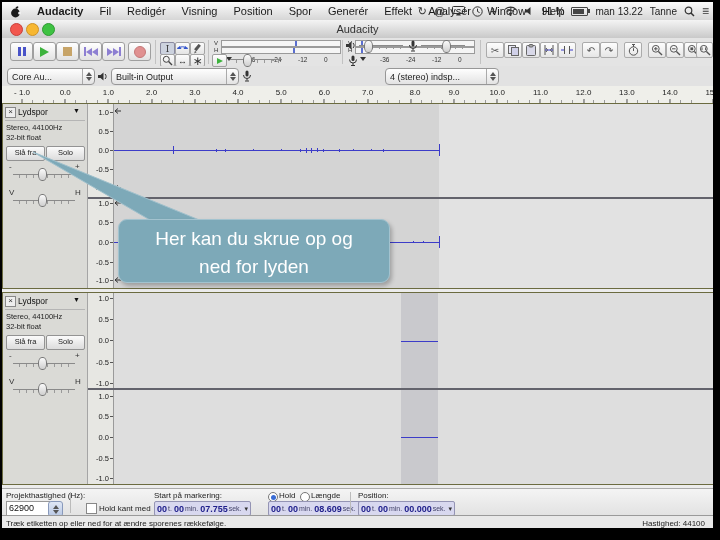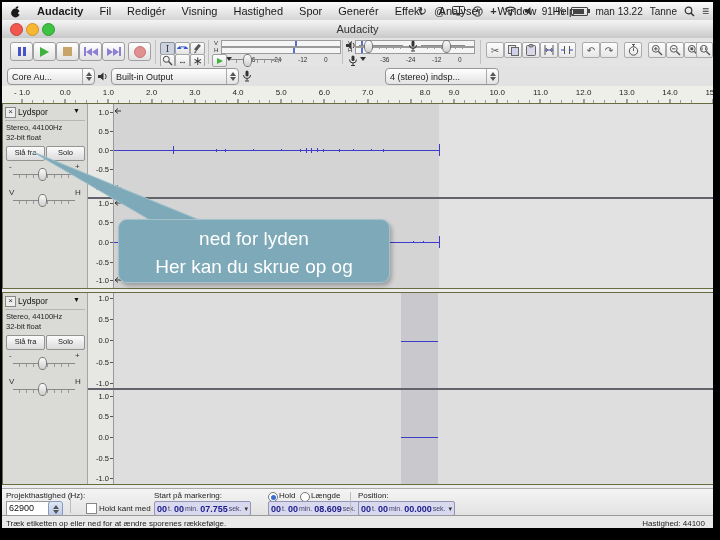--- a/index.html
+++ b/index.html
@@ -107,21 +107,21 @@
       <svg width="11" height="13" viewBox="0 0 11 13">
         <circle cx="5.5" cy="8" r="4.4" fill="#1a1a1a"></circle>
         <ellipse cx="7" cy="2.6" rx="1.6" ry="0.9" fill="#1a1a1a" transform="rotate(-35 7 2.6)"></ellipse>
         <circle cx="9.6" cy="8" r="1.5" fill="#f0f0f0"></circle>
       </svg>
     </span>
     <span class="mi app">Audacity</span>
     <span class="mi">Fil</span>
     <span class="mi">Redigér</span>
     <span class="mi">Visning</span>
-    <span class="mi">Hastighed</span>
+    <span class="mi">Position</span>
     <span class="mi">Spor</span>
     <span class="mi">Generér</span>
     <span class="mi">Effekt</span>
     <span class="mi">Analysér</span>
     <span class="mi">Window</span>
     <span class="mi">Help</span>
     <span id="mright">
       <span class="micon">↻</span>
       <span class="micon">@</span>
       <span class="micon">
@@ -415,21 +415,21 @@
       <span class="rlabel" style="left: 192.8px;">3.0</span>
       <span class="rtick" style="left: 192.8px;"></span>
       <span class="rlabel" style="left: 236px;">4.0</span>
       <span class="rtick" style="left: 236px;"></span>
       <span class="rlabel" style="left: 279.2px;">5.0</span>
       <span class="rtick" style="left: 279.2px;"></span>
       <span class="rlabel" style="left: 322.4px;">6.0</span>
       <span class="rtick" style="left: 322.4px;"></span>
       <span class="rlabel" style="left: 365.6px;">7.0</span>
       <span class="rtick" style="left: 365.6px;"></span>
-      <span class="rlabel" style="left: 423px;">8.0</span>
+      <span class="rlabel" style="left: 413px;">8.0</span>
       <span class="rtick" style="left: 408.8px;"></span>
       <span class="rlabel" style="left: 452px;">9.0</span>
       <span class="rtick" style="left: 452px;"></span>
       <span class="rlabel" style="left: 495.2px;">10.0</span>
       <span class="rtick" style="left: 495.2px;"></span>
       <span class="rlabel" style="left: 538.4px;">11.0</span>
       <span class="rtick" style="left: 538.4px;"></span>
       <span class="rlabel" style="left: 581.6px;">12.0</span>
       <span class="rtick" style="left: 581.6px;"></span>
       <span class="rlabel" style="left: 624.8px;">13.0</span>
@@ -579,22 +579,22 @@
       <span class="sldline" style="left:10px;top:96px;width:62px;"></span>
       <span class="sldticks" style="left:10px;top:97px;width:62px;"></span>
       <span class="thumb" style="left:35px;top:90px;"></span>
     </div>
   </div>
 
   <svg id="callout-arrow" class="abs" style="left:0;top:100px;" width="400" height="190" viewBox="0 0 400 190">
     <polygon points="31,50 148,118 212,124" fill="#7da9b8" stroke="#9fc0cc" stroke-width="1"></polygon>
   </svg>
   <div id="callout" class="abs">
+    <div>Her kan du skrue op og</div>
     <div>ned for lyden</div>
-    <div>Her kan du skrue op og</div>
   </div>
 
   <div id="selbar" class="abs">
     <span class="slbl" style="left:4px;">Projekthastighed (Hz):</span>
     <div id="ratebox">62900</div>
     <div id="stepper">
         <span class="tri-u"></span>
         <span class="tri-d"></span>
       </div>
     <span class="ssep" style="left:68px;"></span>

